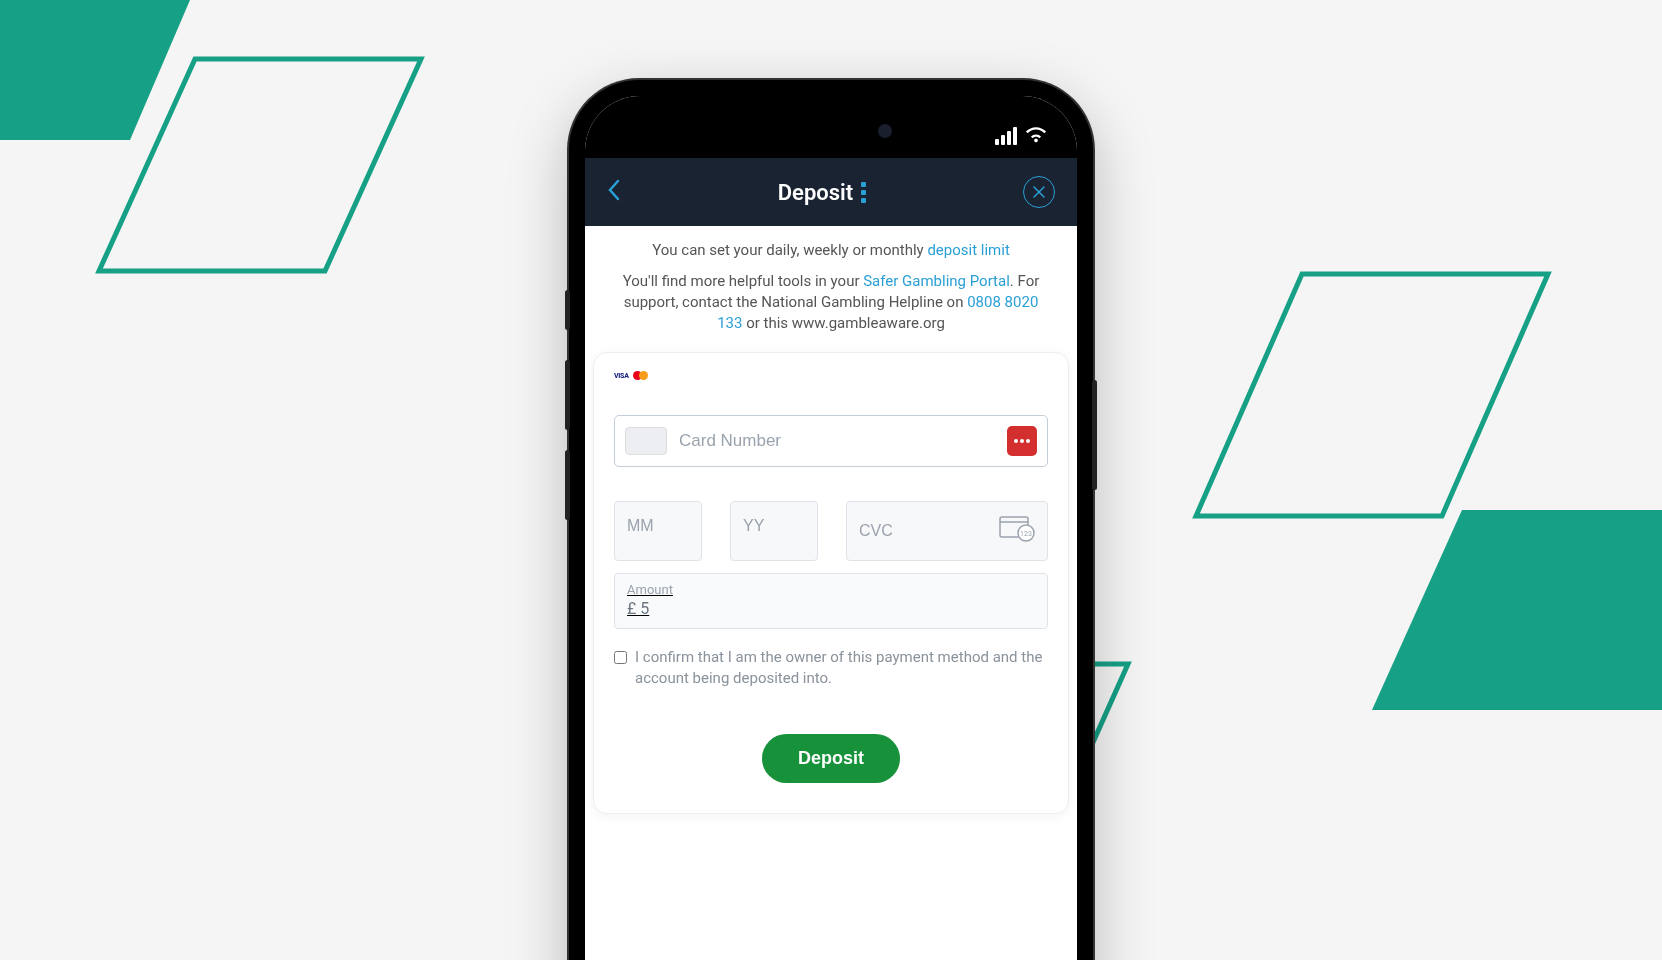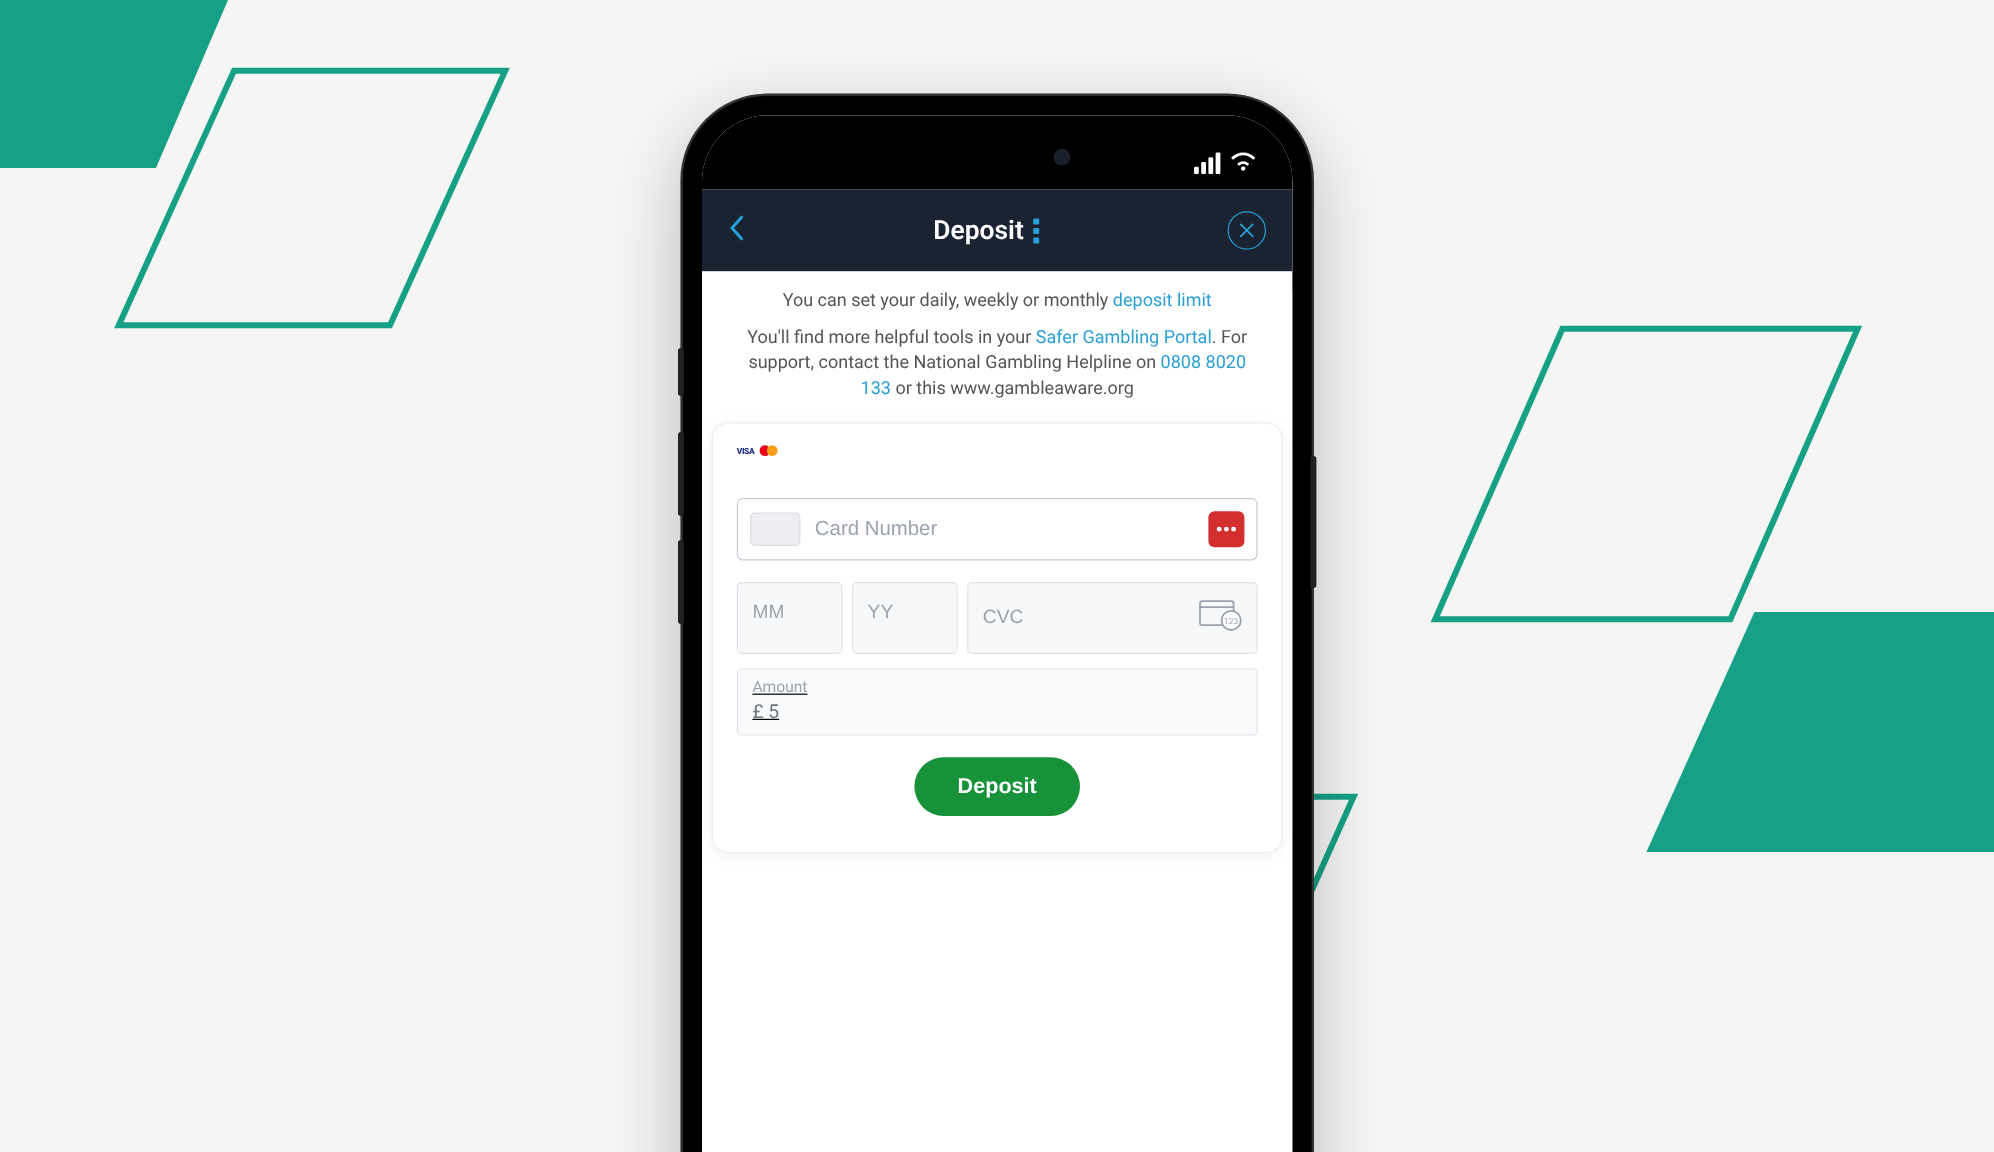--- a/index.html
+++ b/index.html
@@ -159,21 +159,21 @@
   .brand-mc span { width: 9px; height: 9px; border-radius: 50%; }
   .brand-mc span:first-child { background: #eb001b; }
   .brand-mc span:last-child { background: #f79e1b; margin-left: -3px; }
 
   .card-number-row {
     display: flex;
     align-items: center;
     border: 1px solid #c5cdd6;
     border-radius: 5px;
     padding: 10px 10px;
-    margin-bottom: 18px;
+    margin-bottom: 34px;
     gap: 12px;
   }
   .card-icon-box {
     width: 42px; height: 28px;
     background: #eceef1;
     border: 1px solid #ddd;
     border-radius: 4px;
   }
   .card-number-row input {
     flex: 1;
@@ -187,21 +187,21 @@
     width: 30px; height: 30px;
     background: #d32f2f;
     border-radius: 5px;
     display: flex; align-items: center; justify-content: center;
     gap: 2px;
   }
   .lastpass-badge span { width: 4px; height: 4px; background: #fff; border-radius: 50%; }
 
   .exp-cvc-row {
     display: flex;
-    gap: 8px;
+    gap: 28px;
     margin-bottom: 12px;
   }
   .small-field {
     border: 1px solid #dfe3e8;
     background: #f7f8f9;
     border-radius: 4px;
     padding: 14px 12px;
     font-size: 16px;
   }
   .small-field input {
@@ -378,18 +378,22 @@
               </svg>
             </span>
           </div>
         </div>
 
         <div class="amount-field">
           <div class="amount-label">Amount</div>
           <div class="amount-value">£ 5</div>
         </div>
 
+        <label class="confirm-row">
+          <input type="checkbox" style="">
+          <span>I confirm that I am the owner of this payment method and the account being deposited into.</span>
+        </label>
 
         <button class="deposit-btn">Deposit</button>
       </div>
     </div>
   </div>
 </div>
 
 </body></html>

